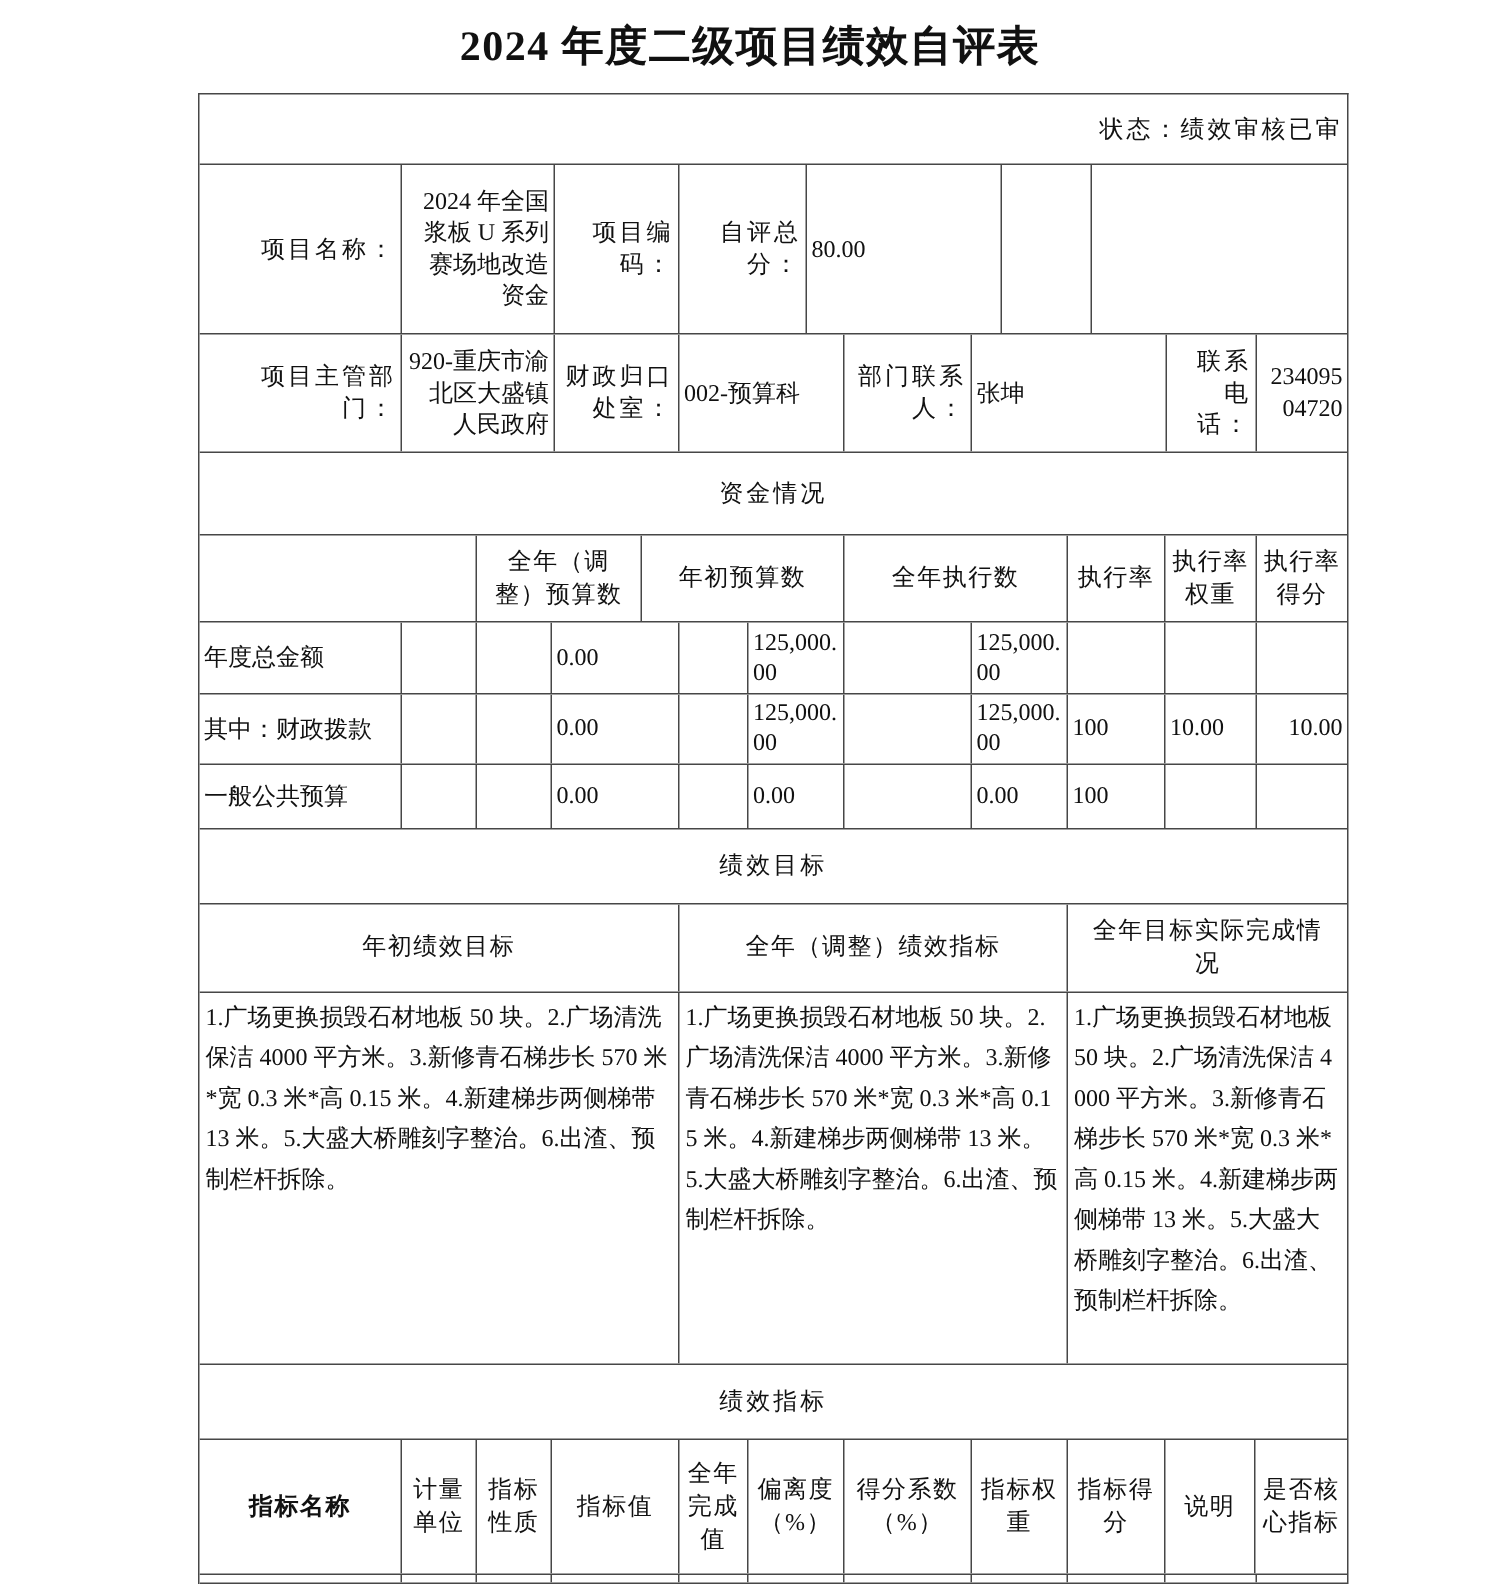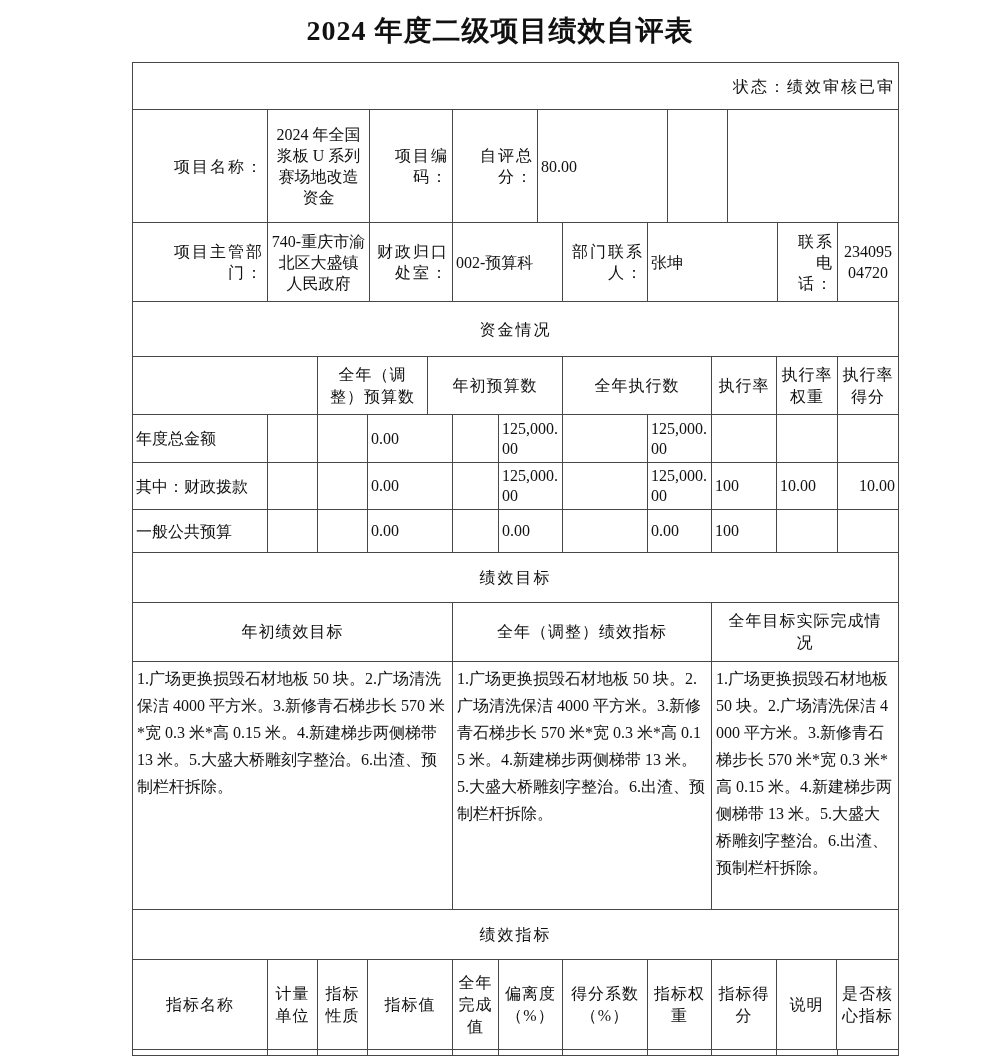--- a/index.html
+++ b/index.html
@@ -22,21 +22,21 @@
   .c{
     box-sizing:border-box;border-right:1px solid #474747;
     display:flex;align-items:center;justify-content:flex-start;
     padding:2px 3px;font-size:16px;line-height:21px;
     white-space:pre-line;overflow:hidden;flex-shrink:0;
   }
   .c:last-child{border-right:none;}
   
   .lbl{justify-content:flex-end;text-align:right;letter-spacing:2px;}
   
-  .val{justify-content:flex-start;text-align:center;word-break:break-all;}
+  .val{justify-content:flex-start;text-align:right;word-break:break-all;}
   
   .sec{justify-content:center;text-align:center;letter-spacing:2px;}
   .hd{justify-content:center;text-align:center;letter-spacing:1px;line-height:22px;}
   
   .num{justify-content:flex-start;text-align:left;word-break:break-all;line-height:20px;}
   .numR{justify-content:flex-end;text-align:right;word-break:break-all;line-height:20px;}
   
   .status{justify-content:flex-end;text-align:right;letter-spacing:2px;}
   
   .goal{
@@ -63,21 +63,21 @@
     <div class="c lbl" style="width:85px;">自评总
 分：</div>
     <div class="c val" style="width:130px;">80.00</div>
     <div class="c val" style="width:60px;"></div>
     <div class="c val" style="width:60px;"></div>
   </div>
 
   <div class="row" style="height:79px;">
     <div class="c lbl" style="width:135px;">项目主管部
 门：</div>
-    <div class="c val" style="width:102px;">740-重庆市渝北区大盛镇人民政府</div>
+    <div class="c val" style="width:102px;">920-重庆市渝北区大盛镇人民政府</div>
     <div class="c lbl" style="width:83px;">财政归口
 处室：</div>
     <div class="c val" style="width:110px;">002-预算科</div>
     <div class="c lbl" style="width:85px;">部门联系
 人：</div>
     <div class="c val" style="width:130px;">张坤</div>
     <div class="c lbl" style="width:60px;">联系
 电
 话：</div>
     <div class="c val" style="width:60px;">23409504720</div>
@@ -157,21 +157,21 @@
     <div class="c goal" style="width:320px;">1.广场更换损毁石材地板 50 块。2.广场清洗保洁 4000 平方米。3.新修青石梯步长 570 米*宽 0.3 米*高 0.15 米。4.新建梯步两侧梯带 13 米。5.大盛大桥雕刻字整治。6.出渣、预制栏杆拆除。</div>
     <div class="c goal" style="width:259px;">1.广场更换损毁石材地板 50 块。2.广场清洗保洁 4000 平方米。3.新修青石梯步长 570 米*宽 0.3 米*高 0.15 米。4.新建梯步两侧梯带 13 米。5.大盛大桥雕刻字整治。6.出渣、预制栏杆拆除。</div>
     <div class="c goal" style="width:186px;">1.广场更换损毁石材地板 50 块。2.广场清洗保洁 4000 平方米。3.新修青石梯步长 570 米*宽 0.3 米*高 0.15 米。4.新建梯步两侧梯带 13 米。5.大盛大桥雕刻字整治。6.出渣、预制栏杆拆除。</div>
   </div>
 
   <div class="row" style="height:50px;">
     <div class="c sec" style="width:765px;">绩效指标</div>
   </div>
 
   <div class="row" style="height:90px;">
-    <div class="c hd" style="width:135px;">指标名称</div>
+    <div class="c hd" style="width:135px;font-weight:bold;">指标名称</div>
     <div class="c hd" style="width:50px;">计量
 单位</div>
     <div class="c hd" style="width:50px;">指标
 性质</div>
     <div class="c hd" style="width:85px;">指标值</div>
     <div class="c hd" style="width:46px;">全年
 完成
 值</div>
     <div class="c hd" style="width:64px;">偏离度
 （%）</div>

